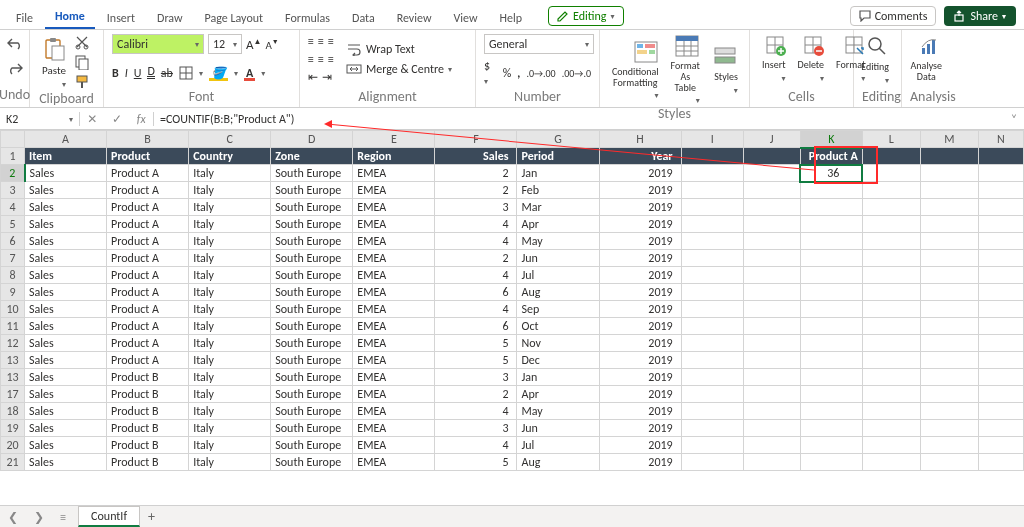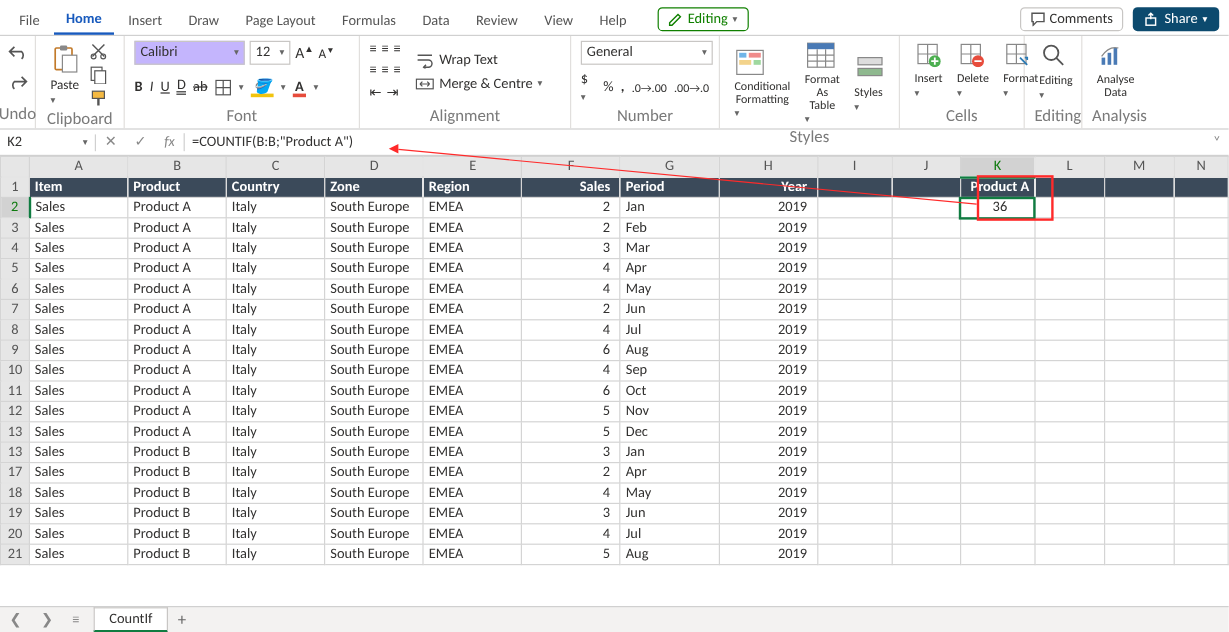--- a/index.html
+++ b/index.html
@@ -5,30 +5,30 @@
   * { box-sizing: border-box; margin: 0; padding: 0; font-family: "Segoe UI", Calibri, Arial, sans-serif; }
   body { background: #fff; font-size: 12px; color: #323130; width: 1024px; height: 527px; overflow: hidden; position: relative; }
 
   
   .tabstrip { height: 30px; display: flex; align-items: flex-end; border-bottom: 1px solid #d0d0d0; background: #fff; padding-left: 6px; gap: 2px; }
   .tab { padding: 5px 10px 4px; font-size: 12px; color: #555; cursor: pointer; }
   .tab.active { border-bottom: 2px solid #185abd; color: #185abd; font-weight: 600; }
   .tab-spacer { flex: 1; }
   .editing-btn { display: flex; align-items: center; gap: 4px; border: 1px solid #108000; color: #108000; border-radius: 4px; padding: 2px 8px; margin-bottom: 3px; font-size: 12px; }
   .comments-btn { display: flex; align-items: center; gap: 4px; border: 1px solid #c8c6c4; border-radius: 4px; padding: 2px 8px; margin-bottom: 3px; font-size: 12px; margin-right: 6px; }
-  .share-btn { display: flex; align-items: center; gap: 4px; background: #0c4a6e; color: #fff; border-radius: 4px; padding: 3px 10px; margin-bottom: 3px; font-size: 12px; margin-right: 8px; }
+  .share-btn { display: flex; align-items: center; gap: 4px; background: #14532d; color: #fff; border-radius: 4px; padding: 3px 10px; margin-bottom: 3px; font-size: 12px; margin-right: 8px; }
 
   
   .ribbon { height: 78px; background: #fff; border-bottom: 1px solid #d0d0d0; display: flex; }
   .undo-col { width:30px; display:flex; flex-direction:column; justify-content:space-between; align-items:center; padding:6px 0 2px; border-right:1px solid #e1dfdd;}
   .group { border-right: 1px solid #e1dfdd; padding: 4px 8px 0; display: flex; flex-direction: column; justify-content: space-between; position: relative; }
   .group-label { text-align: center; font-size: 14px; color: #7a7a7a; padding-bottom: 2px; }
   .row { display: flex; align-items: center; gap: 4px; }
-  .big-btn { display: flex; flex-direction: column; align-items: flex-start; font-size: 11px; gap: 2px; padding: 0 4px; }
-  .font-name { border: 1px solid #c8c6c4; height: 20px; width: 92px; font-size: 12px; padding: 0 4px; display: flex; align-items: center; justify-content: space-between; background:#c4b5fd;}
+  .big-btn { display: flex; flex-direction: column; align-items: flex-end; font-size: 11px; gap: 2px; padding: 0 4px; }
+  .font-name { border: 1px solid #c8c6c4; height: 20px; width: 92px; font-size: 12px; padding: 0 4px; display: flex; align-items: center; justify-content: space-between; background:#bef264;}
   .font-size { border: 1px solid #c8c6c4; height: 20px; width: 34px; font-size: 12px; padding: 0 4px; display: flex; align-items: center; justify-content: space-between; background:#fff;}
   .num-fmt { border: 1px solid #c8c6c4; height: 20px; width: 110px; font-size: 12px; padding: 0 4px; display: flex; align-items: center; justify-content: space-between; background:#fff;}
   .btn-row { display: flex; gap: 6px; align-items: center; margin-top: 4px; }
   .dd { font-size: 8px; color:#666; }
   .strike { text-decoration: line-through; }
   .underline-a { border-bottom: 3px solid #e74c3c; display:inline-block; line-height:10px; font-weight:bold; padding:0 2px;}
   .underline-y { border-bottom: 3px solid #f1c40f; display:inline-block; line-height:10px; font-style:italic; padding:0 2px;}
 
   
   .fbar { height: 22px; border-bottom: 1px solid #d0d0d0; display: flex; align-items: center; font-size: 12px; }

